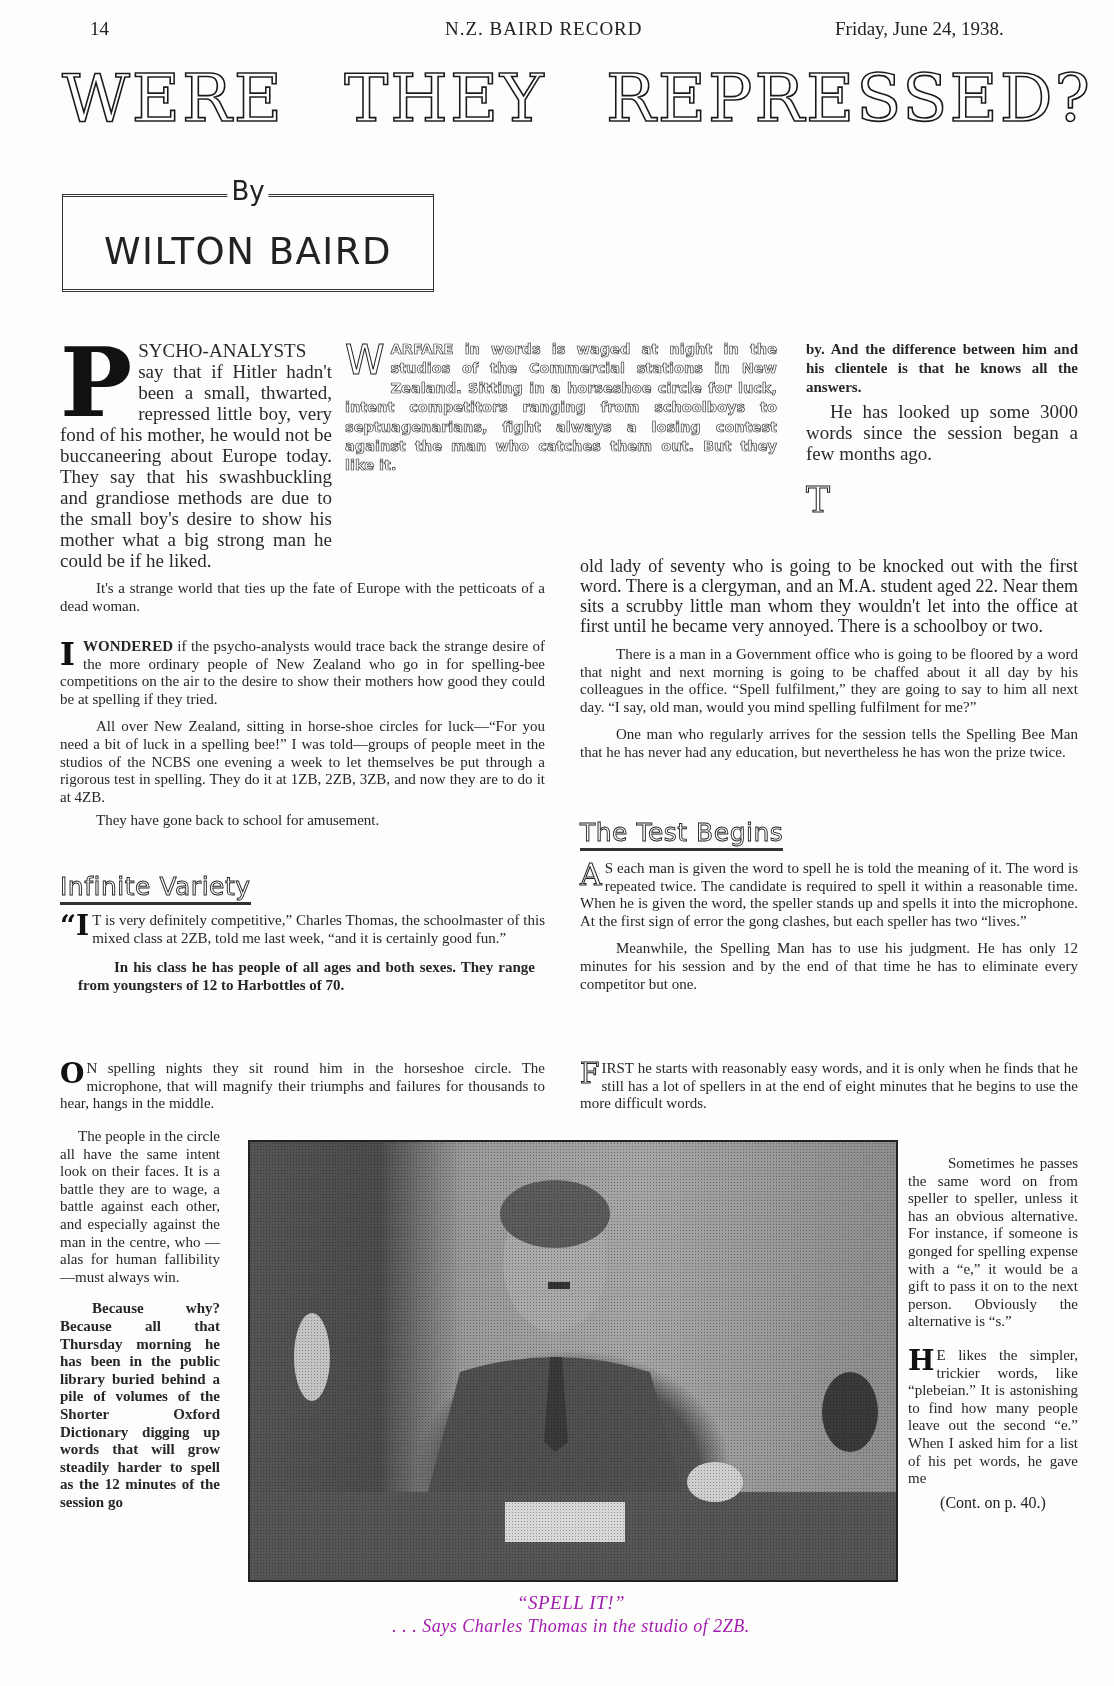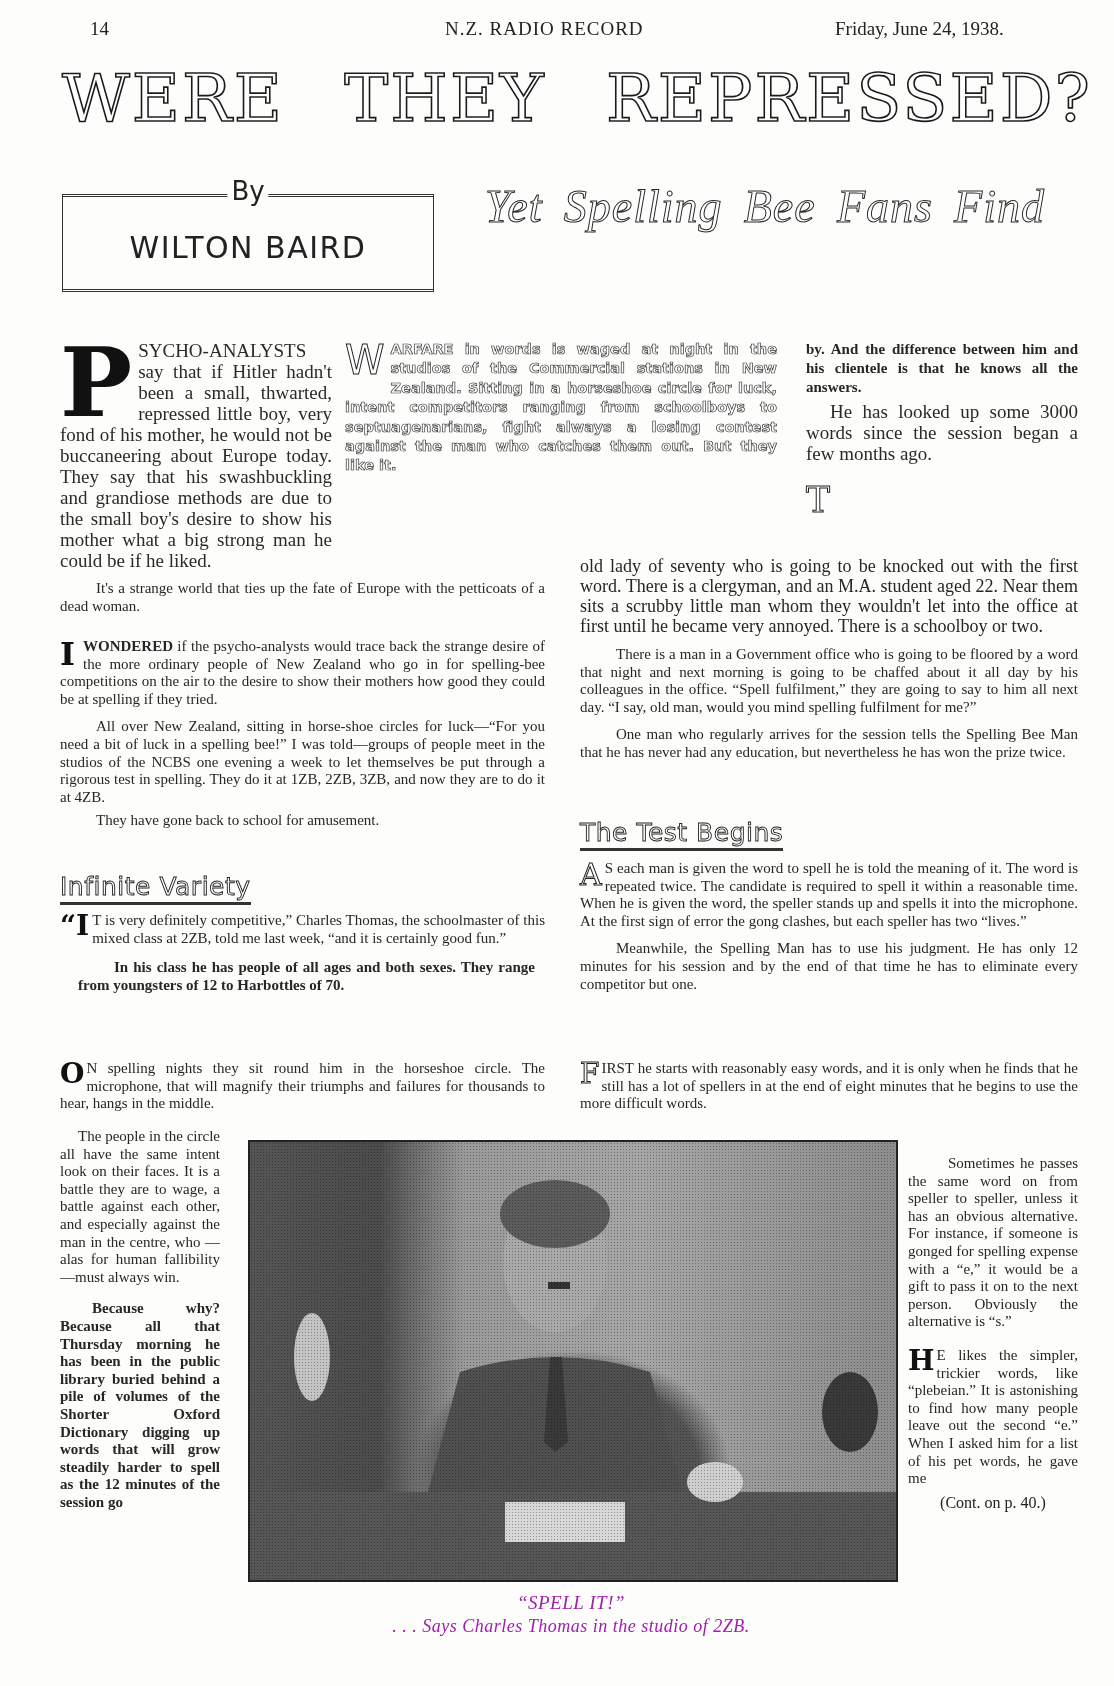--- a/index.html
+++ b/index.html
@@ -19,21 +19,21 @@
     border-left:1.5px solid #333; border-right:1.5px solid #333;
     border-bottom:3px double #333;
   }
   .byline-top { position:absolute; top:0; left:0; right:0; height:0; border-top:3px double #333; }
   .by-label {
     position:absolute; top:-18px; left:50%; transform:translateX(-50%);
     background:#fdfdfb; padding:0 4px; font-family:"DejaVu Sans",sans-serif;
     font-size:26px; color:#222;
   }
   .author {
-    font-family:"DejaVu Sans",sans-serif; font-size:30px; letter-spacing:1.5px;
+    font-family:"DejaVu Sans",sans-serif; font-size:37px; letter-spacing:1.5px;
     color:#222; text-align:center;
   }
   .subtitle {
     font-family:"Liberation Serif",serif; font-style:italic; font-size:46px;
     color:#fff; -webkit-text-stroke:1px #2a2a2a; line-height:1.25; letter-spacing:1px;
   }
   p { margin:0; }
   .body { font-family:"Liberation Serif",serif; font-size:15px; line-height:17.6px; text-align:justify; color:#262626; }
   .body-lg { font-family:"Liberation Serif",serif; font-size:19px; line-height:21px; text-align:justify; color:#2a2a2a; }
   .bold { font-weight:bold; }
@@ -65,33 +65,32 @@
     background-image: radial-gradient(#00000055 0.7px, transparent 0.9px);
     background-size:3px 3px;
   }
   .caption { font-family:"Liberation Serif",serif; font-style:italic; font-size:19px; color:#a21caf; text-align:center; letter-spacing:0.5px; }
   .cont { font-family:"Liberation Serif",serif; font-size:16px; color:#222; }
 </style>
 </head>
 <body>
 
 <div class="abs hdr" style="left:90px; top:18px;">14</div>
-<div class="abs hdr" style="left:445px; top:18px; letter-spacing:1px;">N.Z. RADIO RECORD</div>
+<div class="abs hdr" style="left:445px; top:18px; letter-spacing:1px;">N.Z. BAIRD RECORD</div>
 <div class="abs hdr" style="left:835px; top:18px;">Friday, June 24, 1938.</div>
 
 <h1 class="abs title" style="left:62px; top:66px; margin:0; width:1030px; text-align:justify; text-align-last:justify;">WERE THEY REPRESSED?</h1>
 
 <div class="abs byline-box" style="left:62px; top:194px; width:370px; height:95px;">
   <div class="byline-top"></div>
   <span class="by-label">By</span>
   <div class="author" style="margin-top:36px;">WILTON BAIRD</div>
 </div>
 
 <div class="abs subtitle" style="left:485px; top:178px; width:560px;">
-  <div style="text-align:justify; text-align-last:justify;">Yet Spelling Bee Fans Find</div>
 </div>
 
 <div class="abs body-lg" style="left:60px; top:340px; width:272px;">
   <span class="dropcap" style="font-size:96px; margin-top:2px;">P</span>
   <span>SYCHO-ANALYSTS</span>
   <span>say that if Hitler hadn't been a small, thwarted, repressed little boy, very fond of his mother, he would not be buccaneering about Europe today. They say that his swashbuckling and grandiose methods are due to the small boy's desire to show his mother what a big strong man he could be if he liked.</span>
 </div>
 <div class="abs body" style="left:60px; top:580px; width:485px;">
   <p class="indent">It's a strange world that ties up the fate of Europe with the petticoats of a dead woman.</p>
 </div>

